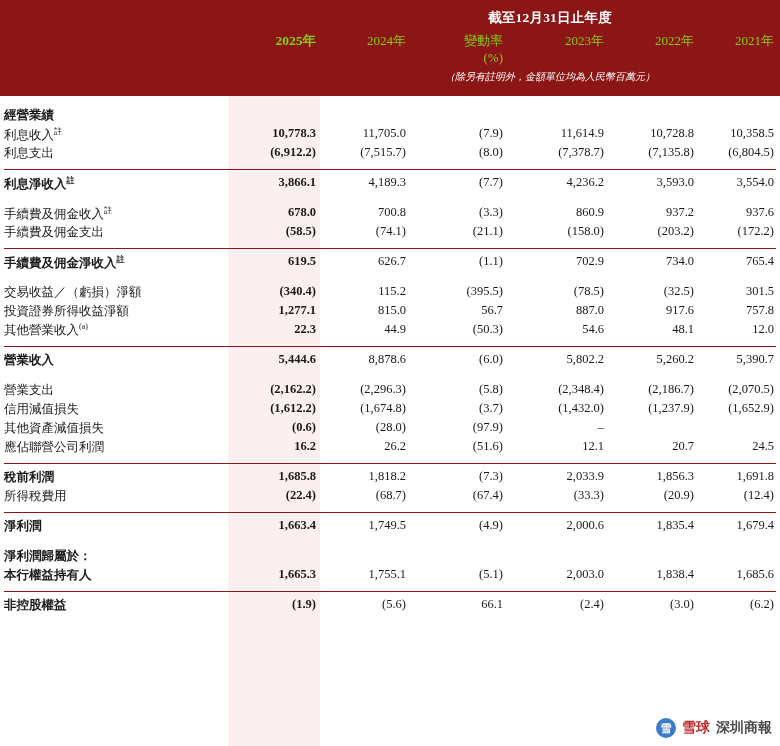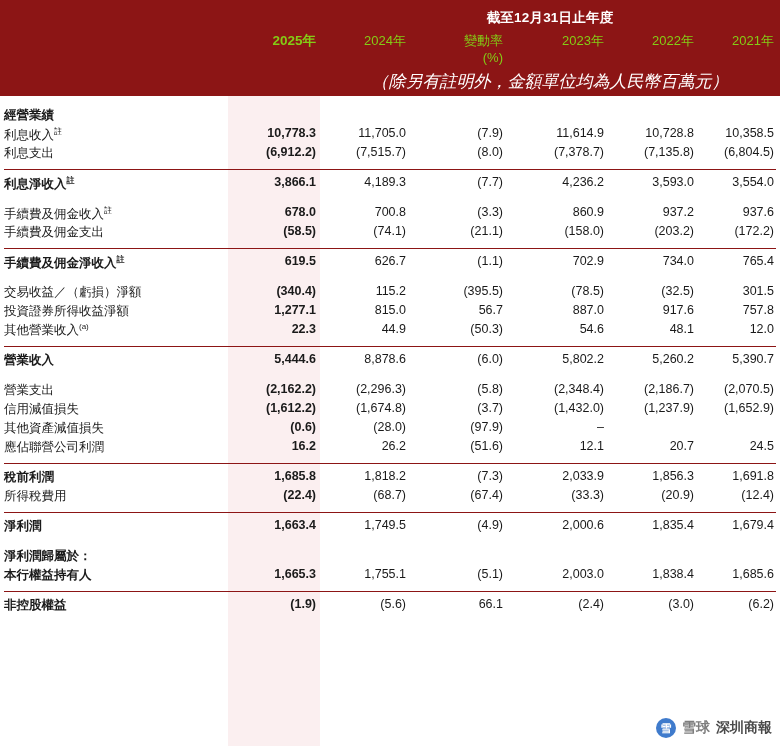--- a/index.html
+++ b/index.html
@@ -10,20 +10,21 @@
   body {
     width: 780px; height: 746px;
     font-family: "Liberation Sans", sans-serif;
     color: #1a1a1a;
     position: relative;
     overflow: hidden;
   }
   .sheet {
     width: 780px; height: 746px;
     position: relative;
+    font-family: Liberation Serif, serif;
   }
   
   .header {
     background: #8c1515;
     color: #ffffff;
     height: 96px;
     position: relative;
   }
   .hdr-title {
     position: absolute;
@@ -41,21 +42,21 @@
     left: 0;
     width: 780px;
     height: 36px;
   }
   .hdr-note {
     position: absolute;
     top: 70px;
     left: 330px;
     width: 440px;
     text-align: center;
-    font-size: 17px;
+    font-size: 10px;
     font-style: italic;
   }
   
   .row {
     position: relative;
     width: 780px;
     height: 19px;
   }
   .c {
     position: absolute;
@@ -130,21 +131,21 @@
     width: 20px; height: 20px;
     border-radius: 50%;
     background: #2f70c8;
     color: #fff;
     font-size: 11px;
     display: flex; align-items: center; justify-content: center;
     font-weight: bold;
   }
   .wm-text {
     font-size: 14px;
-    color: #737373;
+    color: #b91c1c;
     font-weight: bold;
   }
   .wm-text2 {
     font-size: 14px;
     color: #3a3a3a;
     font-weight: bold;
     text-align: center;
   }
 </style>
 </head>

